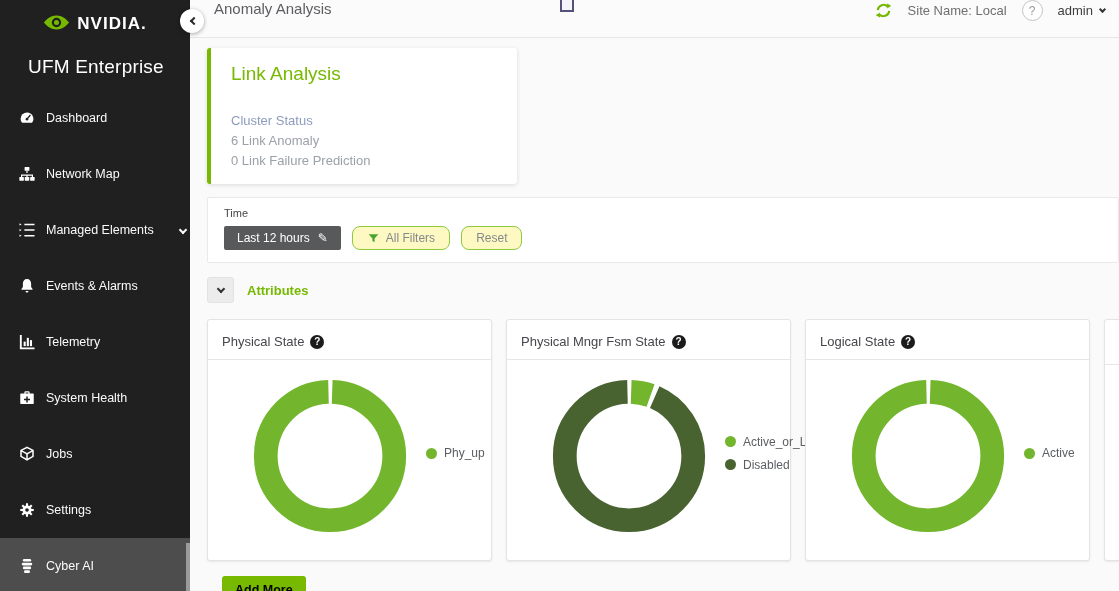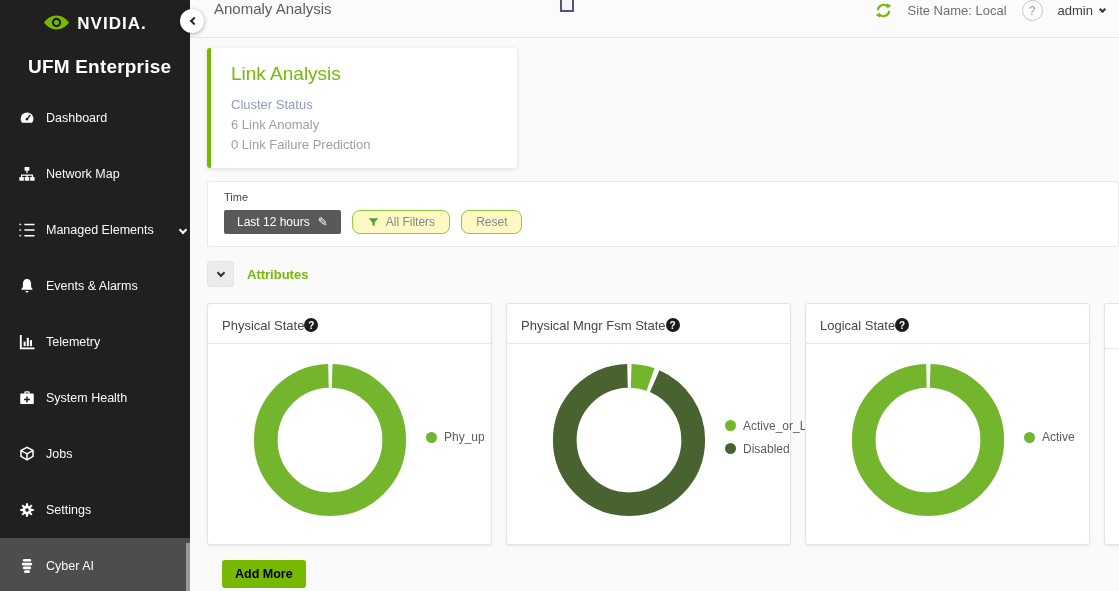--- a/index.html
+++ b/index.html
@@ -4,21 +4,21 @@
 <style>
   * { margin:0; padding:0; box-sizing:border-box; }
   html,body { width:1119px; height:591px; overflow:hidden; background:#fff;
               font-family:"Liberation Sans", sans-serif; }
   .app { position:relative; width:1119px; height:591px; display:flex; overflow:hidden; }
 
   
   .sidebar { position:relative; width:190px; flex:0 0 190px; background:#202020; color:#f2f2f2; z-index:2; }
   .brand-row { display:flex; align-items:center; justify-content:center; gap:7px; margin-top:10px; height:28px; }
   .brand-word { color:#fff; font-weight:bold; font-size:17px; letter-spacing:1px; }
-  .product { color:#fff; font-weight:bold; font-size:19px; padding-left:28px; margin-top:18px; letter-spacing:.2px; }
+  .product { color:#fff; font-weight:normal; font-size:19px; padding-left:28px; margin-top:18px; letter-spacing:.2px; }
   .nav { margin-top:12px; }
   .nav-item { display:flex; align-items:center; height:56px; padding:0 4px 0 17px; cursor:pointer; font-size:12.5px; color:#fafafa;text-align:right; }
   .nav-item.active { background:#4d4d4d; }
   .nav-icon { width:20px; height:20px; flex:0 0 20px; display:flex; align-items:center; justify-content:center; margin-right:9px; }
   .nav-icon svg { width:18px; height:18px; }
   .nav-caret { margin-left:auto; }
   .chev { display:inline-block; width:6px; height:6px; border-right:2px solid currentColor; border-bottom:2px solid currentColor; }
   .chev.down { transform:rotate(45deg); }
   .chev.left { transform:rotate(135deg); }
   .sidebar-thumb { position:absolute; right:0; bottom:0; width:4px; height:48px; background:#9a9a9a; }
@@ -42,21 +42,21 @@
   .user-menu .chev { width:5px; height:5px; color:#333; margin-top:-3px; }
   .top-artifact { position:absolute; left:560px; top:-4px; width:14px; height:16px;
       border:2px solid #53537a; background:#f4f4fb; z-index:6; }
 
   
   .content { position:relative; flex:1; padding:10px 0 0 17px; overflow:hidden; }
 
   .link-card { width:310px; background:#fff; border-left:4px solid #76b900; border-radius:3px;
       box-shadow:0 1px 4px rgba(0,0,0,.13); padding:15px 20px 16px; }
   .link-card-title { font-size:19px; color:#76b900; }
-  .cluster-link { margin-top:12px; font-size:13px; color:#8d9cbd; cursor:pointer; }
+  .cluster-link { margin-top:28px; font-size:13px; color:#8d9cbd; cursor:pointer; }
   .muted-line { margin-top:5px; font-size:13px; color:#9ba1a8; }
 
   .filter-panel { margin-top:13px; width:100%; background:#fff; border:1px solid #e9e9e9; border-radius:2px;
       padding:9px 16px 12px; }
   .filter-label { font-size:11px; color:#454545; }
   .filter-row { display:flex; align-items:center; gap:11px; margin-top:7px; }
   .pill-dark { background:#58595b; color:#fff; border:none; border-radius:2px; font-size:12px;
       padding:5px 13px; display:flex; align-items:center; gap:8px; cursor:pointer; font-family:inherit; }
   .pill-dark .pencil { font-size:12px; }
   .pill-outline { background:#fef9c3; border:1px solid #8fc93e; border-radius:8px; color:#85898c; font-size:12px;
@@ -64,21 +64,21 @@
 
   .attributes-row { display:flex; align-items:center; gap:13px; margin-top:14px; }
   .attr-toggle { width:27px; height:26px; background:#ececec; border:1px solid #e2e2e2; border-radius:3px;
       display:flex; align-items:center; justify-content:center; color:#333; cursor:pointer; }
   .attr-toggle .chev { margin-top:-3px; }
   .attributes-label { color:#76b900; font-size:13px; font-weight:bold; }
 
   .charts-row { display:flex; gap:14px; margin-top:16px; }
   .chart-card { flex:0 0 285px; width:285px; height:242px; background:#fff; border:1px solid #e4e4e4;
       border-radius:3px; box-shadow:0 1px 2px rgba(0,0,0,.08); }
-  .chart-head { display:flex; padding:14px 14px 10px; border-bottom:1px solid #e6e6e6; }
+  .chart-head { display:flex; align-items:center; gap:6px; padding:14px 14px 10px; border-bottom:1px solid #e6e6e6; }
   .chart-title { font-size:13px; color:#46464c; }
   .q-badge { width:14px; height:14px; border-radius:50%; background:#1b1b1b; color:#fff; font-size:10px;
       font-weight:bold; display:flex; align-items:center; justify-content:center; cursor:pointer; }
   .chart-body { display:flex; align-items:center; padding:6px 8px 0 0; }
   svg.donut { width:168px; height:168px; margin:6px 0 0 38px; flex:0 0 168px; }
   .legend { list-style:none; margin-left:12px; display:flex; flex-direction:column; gap:9px; }
   .legend li { display:flex; align-items:center; font-size:12px; color:#5a5e62; white-space:nowrap; }
   .legend-dot { width:11px; height:11px; border-radius:50%; margin-right:7px; flex:0 0 11px; }
   .chart-card.partial { overflow:hidden; }
   .chart-card.partial .chart-head { height:45px; }

